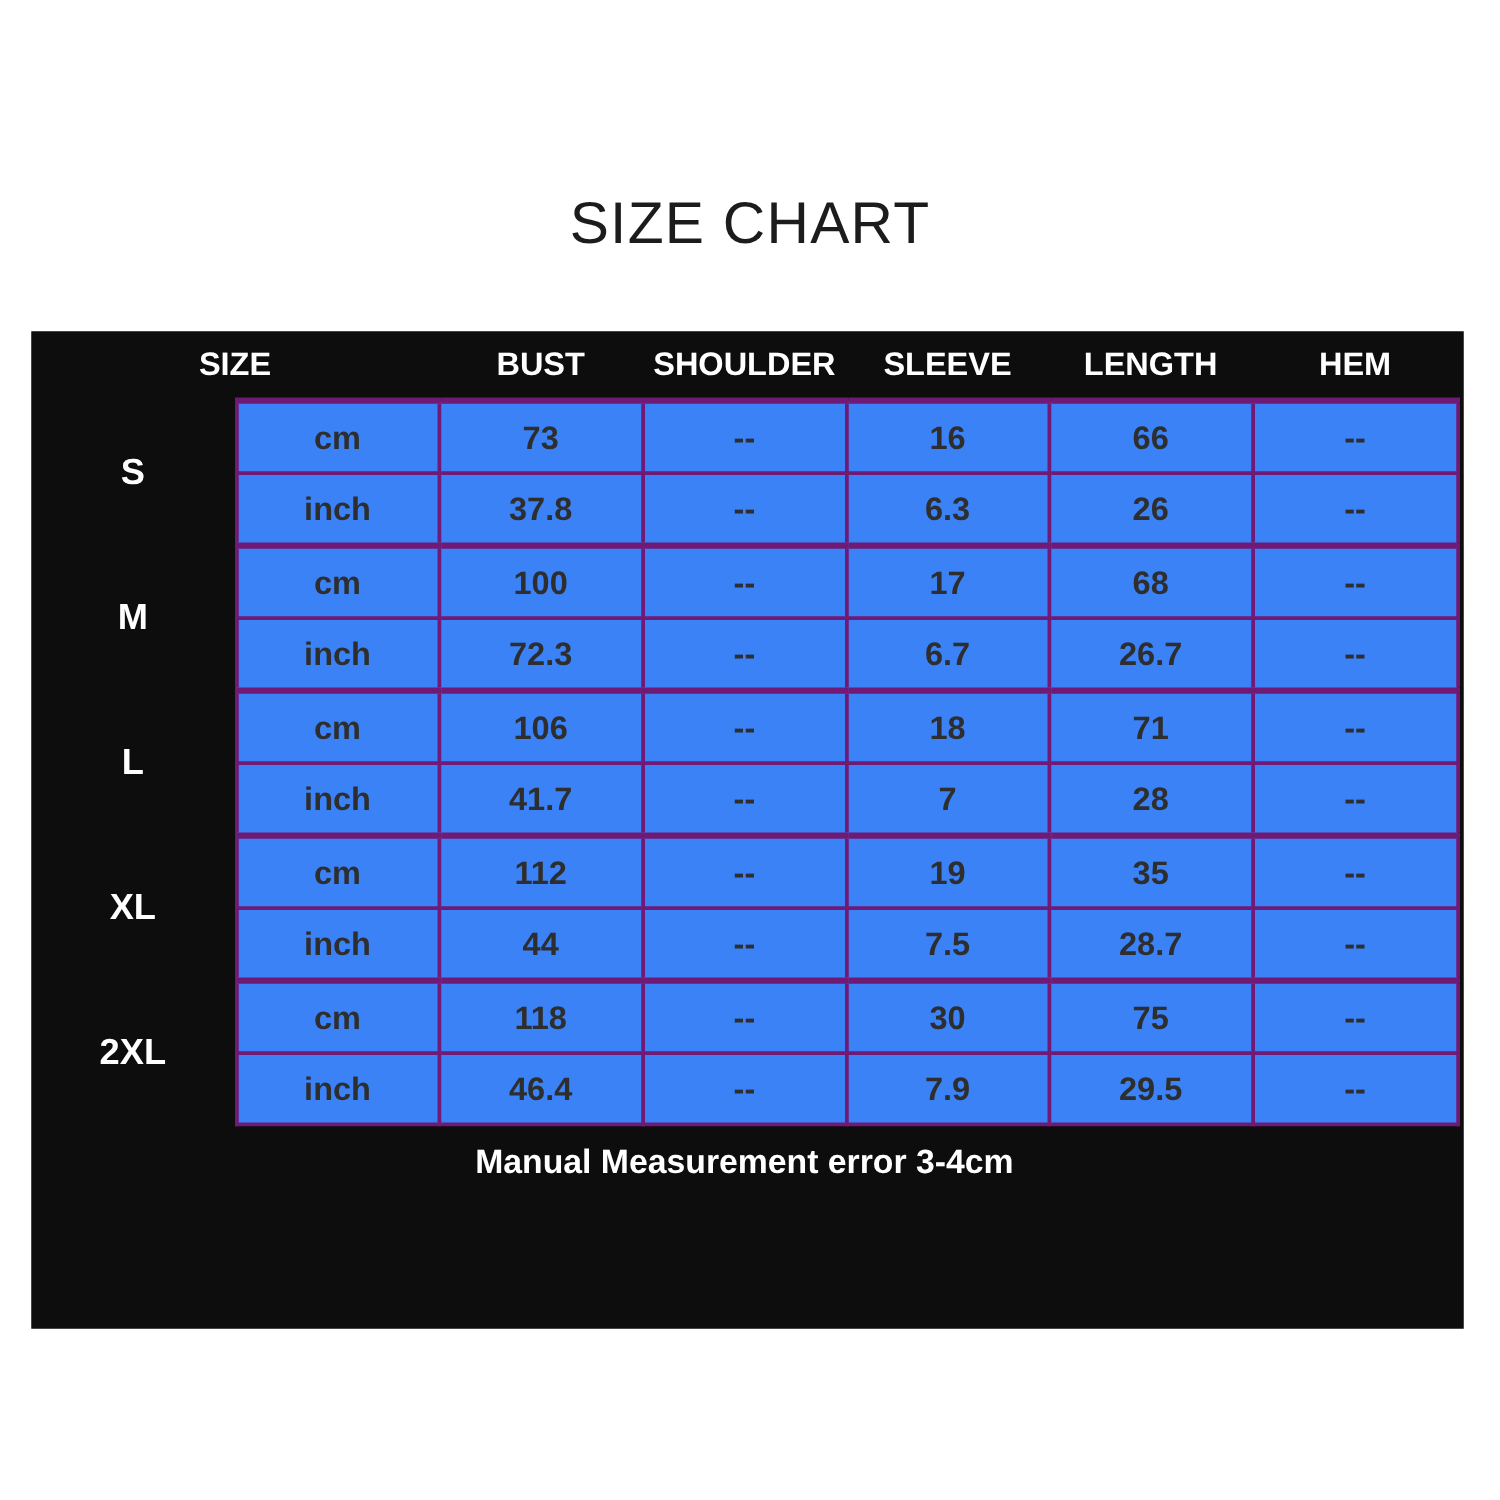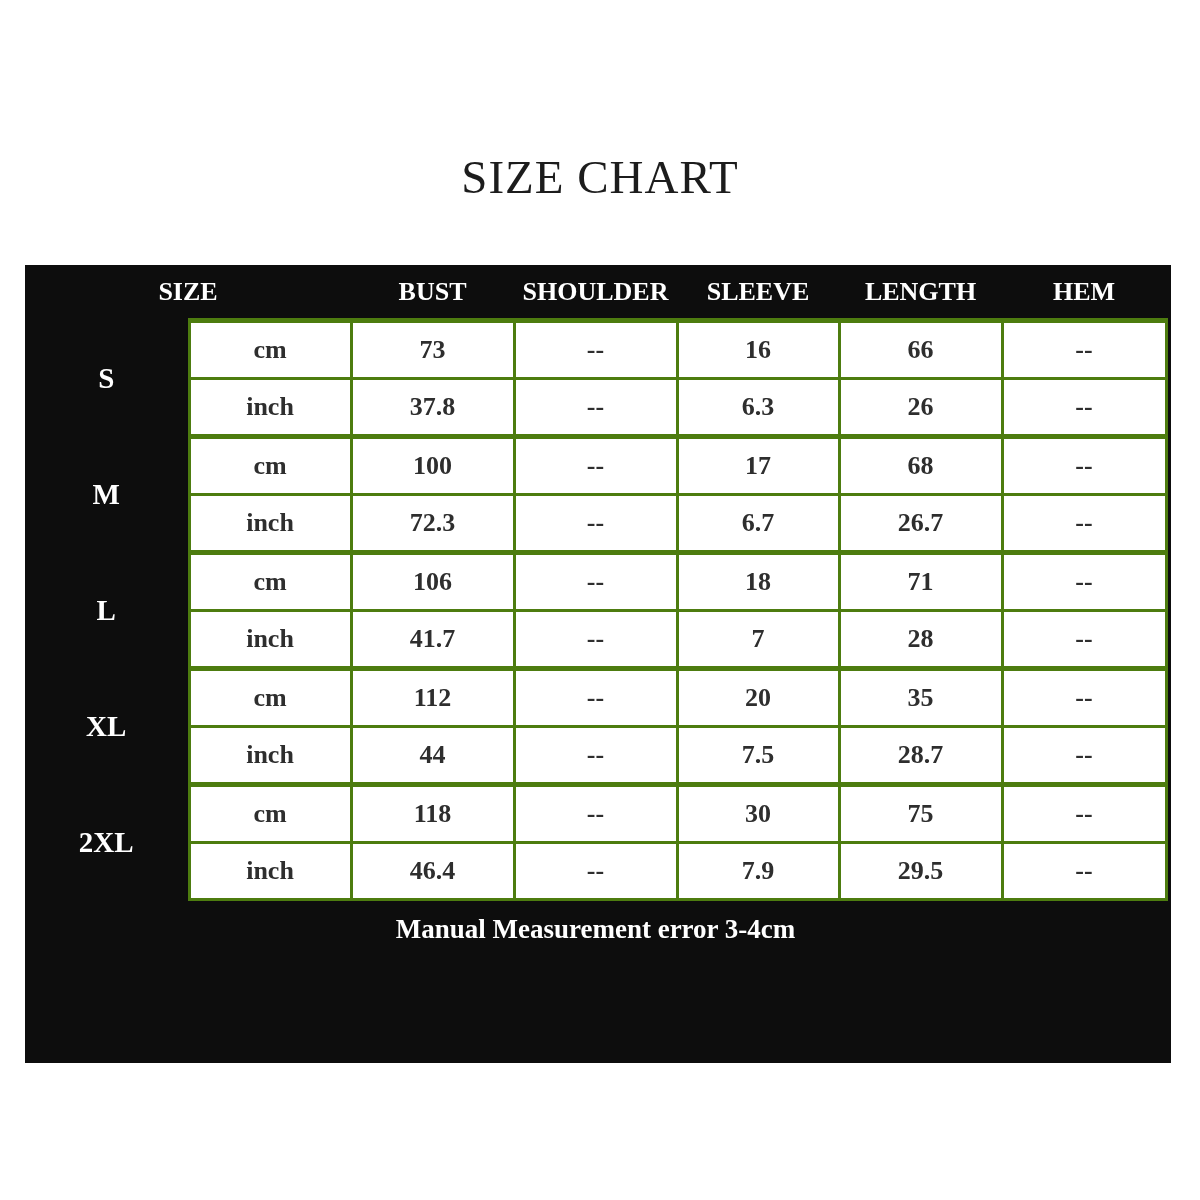--- a/index.html
+++ b/index.html
@@ -5,21 +5,21 @@
   html, body {
     margin: 0;
     padding: 0;
     background: #ffffff;
   }
   .page {
     position: relative;
     width: 1200px;
     height: 1200px;
     background: #ffffff;
-    font-family: Liberation Serif, serif;
+    font-family: Liberation Sans, sans-serif;
     overflow: hidden;
   }
   .chart-title {
     position: absolute;
     top: 150px;
     left: 0;
     width: 100%;
     margin: 0;
     text-align: center;
     font-size: 47px;
@@ -44,22 +44,22 @@
     height: 53px;
     color: #ffffff;
     font-size: 26px;
     font-weight: 700;
     text-align: center;
     vertical-align: middle;
     padding: 0;
     border: none;
   }
   .size-table tbody td.cell {
-    background: #ffffff;
-    border: 3px solid #4d7c0f;
+    background: #3b82f6;
+    border: 3px solid #701a75;
     height: 54px;
     color: #2e2e2e;
     font-size: 26px;
     font-weight: 700;
     text-align: center;
     vertical-align: middle;
     padding: 0;
   }
   .size-table tbody tr.group-start td.cell {
     border-top-width: 5px;
@@ -163,21 +163,21 @@
             <td class="cell">--</td>
             <td class="cell">7</td>
             <td class="cell">28</td>
             <td class="cell">--</td>
           </tr>
           <tr class="group-start">
             <td rowspan="2" class="size-label">XL</td>
             <td class="cell">cm</td>
             <td class="cell">112</td>
             <td class="cell">--</td>
-            <td class="cell">20</td>
+            <td class="cell">19</td>
             <td class="cell">35</td>
             <td class="cell">--</td>
           </tr>
           <tr>
             <td class="cell">inch</td>
             <td class="cell">44</td>
             <td class="cell">--</td>
             <td class="cell">7.5</td>
             <td class="cell">28.7</td>
             <td class="cell">--</td>

